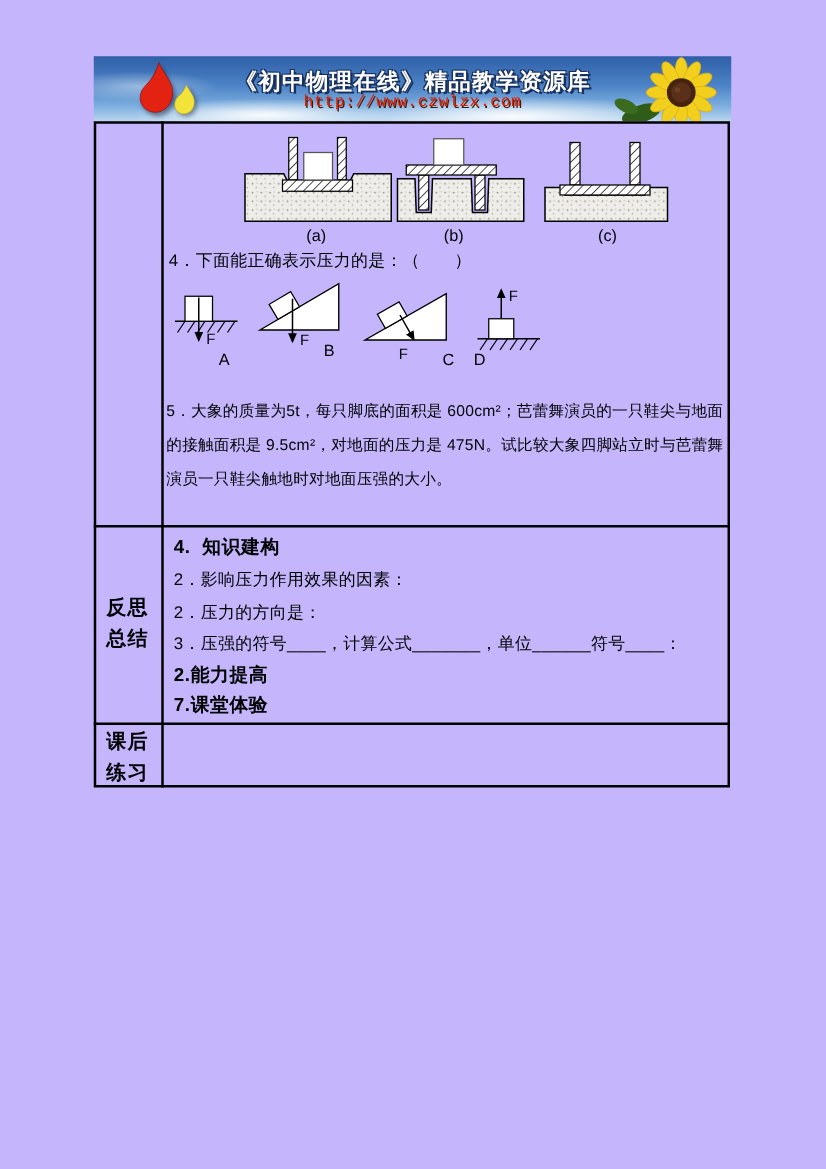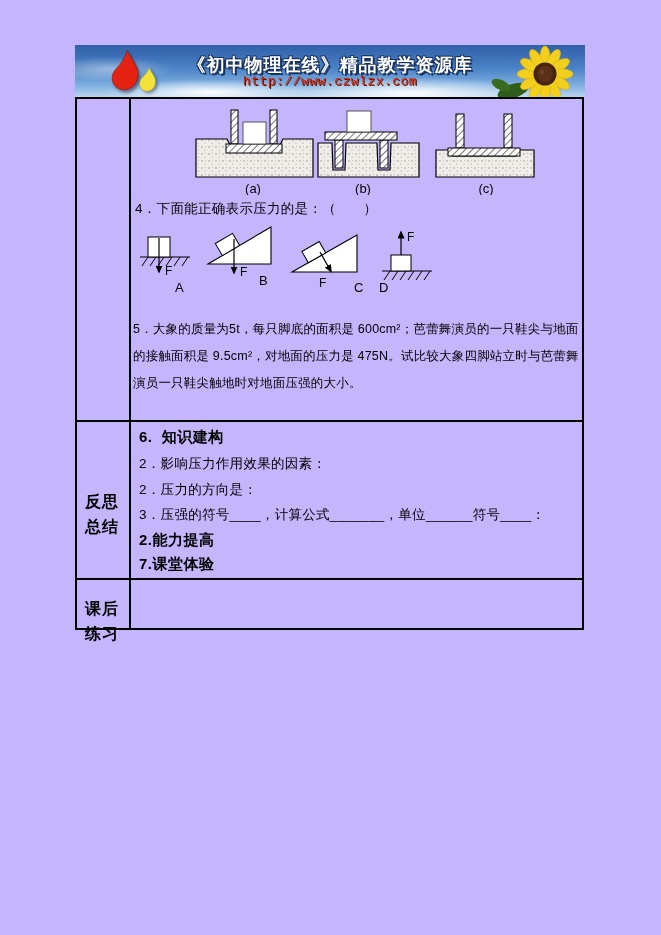--- a/index.html
+++ b/index.html
@@ -29,21 +29,21 @@
   .vline{position:absolute;left:129px;top:97px;width:2px;height:533px;background:#000;}
   .hline{position:absolute;left:75px;width:509px;height:2px;background:#000;}
   .hline.h1{top:420px;}
   .hline.h2{top:578px;}
 
   
   .abs{position:absolute;}
   .qtext{font-size:13.5px;letter-spacing:.3px;}
   .q5{width:449px;line-height:27px;font-size:12.5px;letter-spacing:.2px;text-align:left;}
   .row-label{position:absolute;left:75px;width:54px;text-align:center;
-             font-weight:bold;font-size:16px;letter-spacing:1px;margin-top:16px;}
+             font-weight:bold;font-size:16px;letter-spacing:1px;}
   .rf-line{position:absolute;left:139px;font-size:13.5px;letter-spacing:.3px;}
   .rf-head{font-size:15px;font-weight:bold;white-space:pre;letter-spacing:.5px;}
   svg text{fill:#000;font-family:"Liberation Sans","DejaVu Sans",sans-serif;}
 </style>
 </head>
 <body>
 
 <div class="page">
 
   <div class="banner">
@@ -170,21 +170,21 @@
     <line x1="266" y1="31" x2="266" y2="8" stroke="#000" stroke-width="1.2" marker-end="url(#ah4)"></line>
     <text x="272" y="17" font-size="12">F</text>
     <text x="244" y="68" font-size="13">D</text>
   </svg>
 
   <div class="abs q5" style="left:133px;top:316px;">5．大象的质量为5t，每只脚底的面积是 600cm²；芭蕾舞演员的一只鞋尖与地面的接触面积是 9.5cm²，对地面的压力是 475N。试比较大象四脚站立时与芭蕾舞演员一只鞋尖触地时对地面压强的大小。</div>
 
   <div class="row-label" style="top:476px;">反思</div>
   <div class="row-label" style="top:501px;">总结</div>
 
-  <div class="rf-line rf-head" style="top:428px;">6.  知识建构</div>
+  <div class="rf-line rf-head" style="top:428px;">4.  知识建构</div>
   <div class="rf-line" style="top:455px;">2．影响压力作用效果的因素：</div>
   <div class="rf-line" style="top:481px;">2．压力的方向是：</div>
   <div class="rf-line" style="top:506px;">3．压强的符号____，计算公式_______，单位______符号____：</div>
   <div class="rf-line rf-head" style="top:531px;">2.能力提高</div>
   <div class="rf-line rf-head" style="top:555px;">7.课堂体验</div>
 
   <div class="row-label" style="top:583px;">课后</div>
   <div class="row-label" style="top:608px;">练习</div>
   <div class="abs" style="left:131px;top:580px;width:451px;height:48px;"></div>
 

